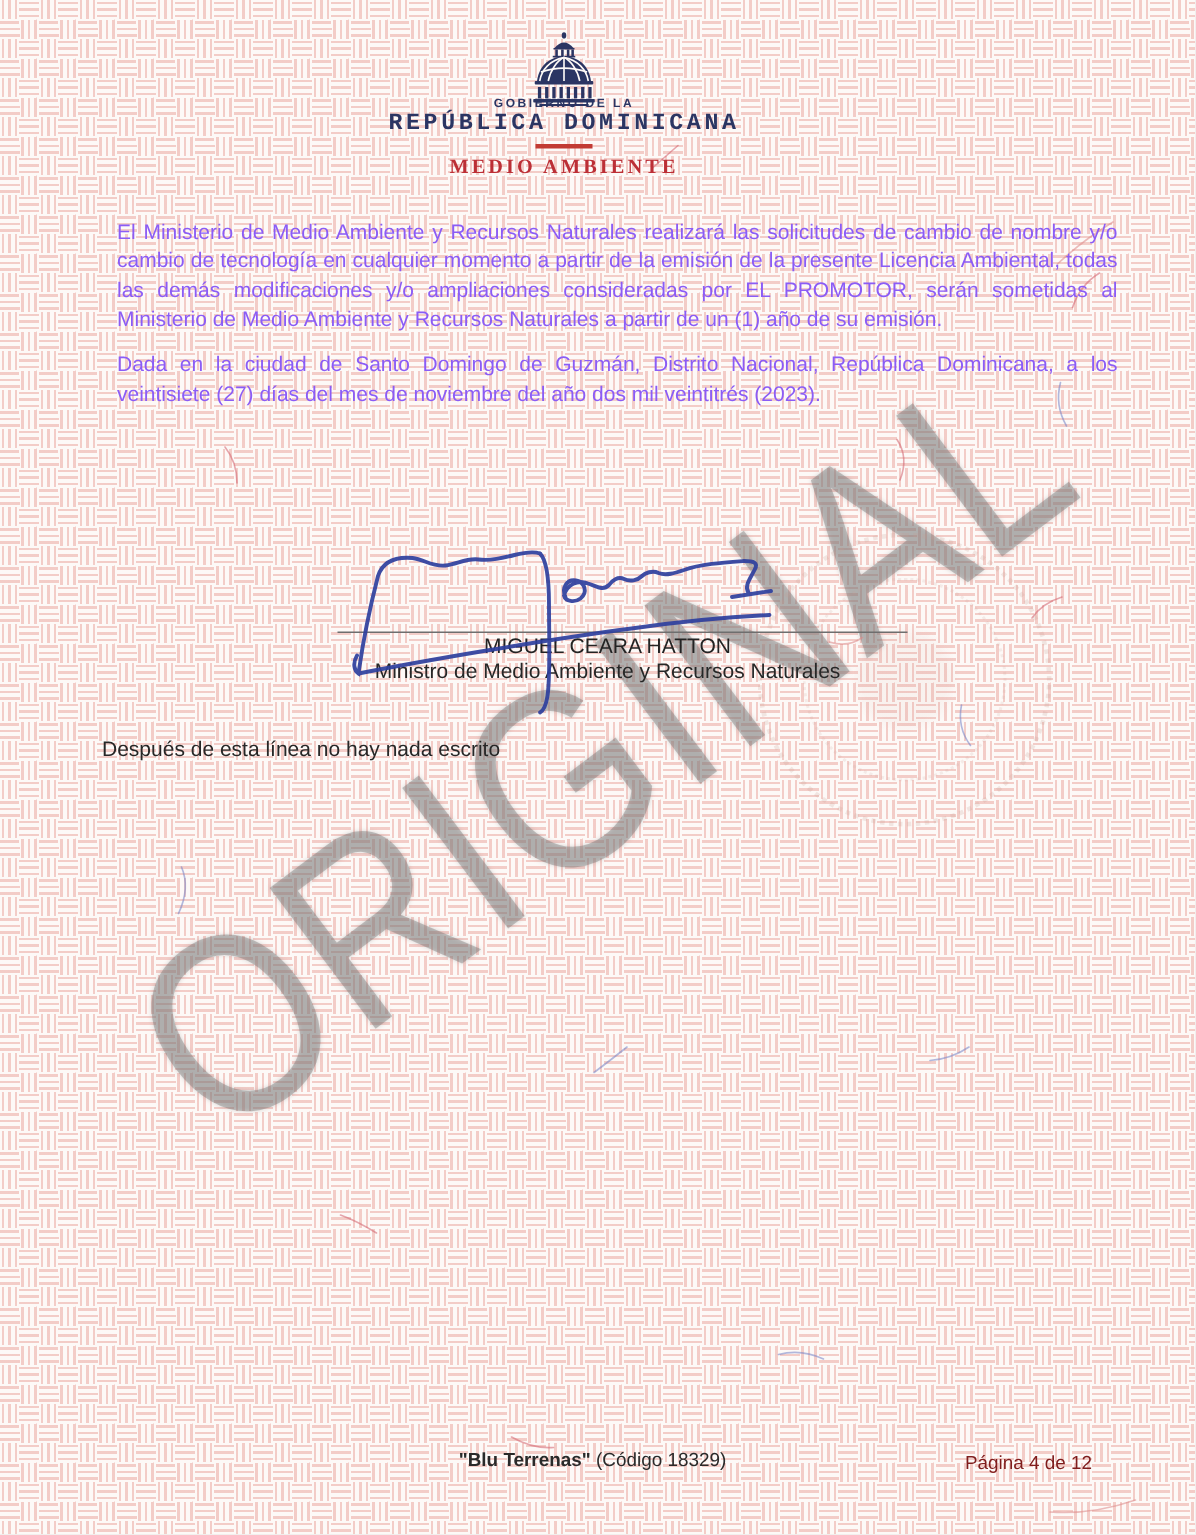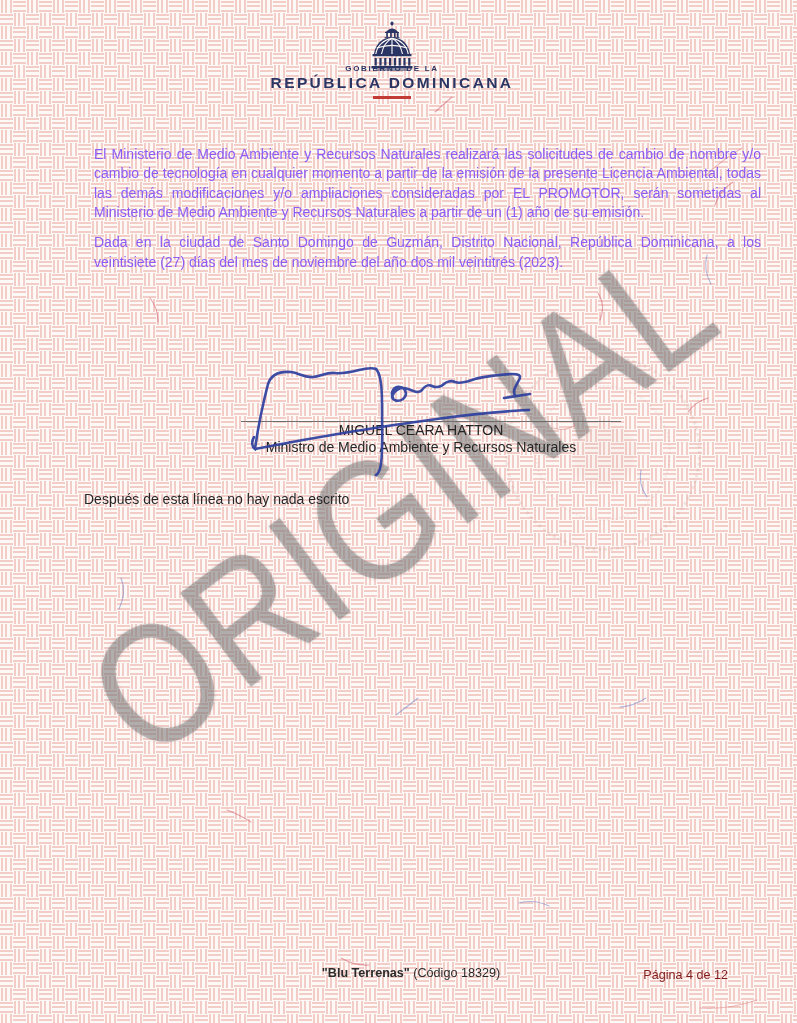--- a/index.html
+++ b/index.html
@@ -57,30 +57,30 @@
     position:absolute;inset:27px;border-radius:50%;
     border:2px dotted rgba(198,158,148,.20);
   }
   .seal .core{
     position:absolute;inset:58px;border-radius:50%;
     background:radial-gradient(circle, rgba(205,165,155,.10) 0 55%, transparent 70%);
   }
   
   .fibers{position:absolute;inset:0;z-index:3;pointer-events:none;}
   
-  .content{position:absolute;inset:0;z-index:5;margin-left:16px;}
+  .content{position:absolute;inset:0;z-index:5;}
   .hdr{position:absolute;left:26px;width:700px;text-align:center;}
   .hdr-logo{top:21px;}
   .hdr-gobierno{
     top:64px;font-size:8px;font-weight:bold;letter-spacing:1.7px;
     color:#2b3563;font-family:"Liberation Sans",sans-serif;
   }
   .hdr-republica{
     top:75px;font-size:15.5px;letter-spacing:2.4px;line-height:1;
-    color:#2b3563;font-family:Liberation Sans, sans-serif;font-weight:600;
+    color:#2b3563;font-family:Liberation Mono, monospace;font-weight:600;
   }
   .hdr-divider{
     position:absolute;left:357px;top:96px;width:38px;height:3px;background:#c23b34;
   }
   .hdr-ministry{
     top:104px;font-size:13.5px;letter-spacing:2.1px;line-height:1.1;
     color:#bc2f36;font-family:"Liberation Serif",serif;font-weight:bold;
   }
   .bodytext{
     position:absolute;left:78px;top:145px;width:667px;
@@ -180,20 +180,21 @@
           <path d="M22,17.2 C26.5,19.5 31,25.5 32.5,33"></path>
           <path d="M22,17.4 C13,18.8 7,25.5 5.8,33"></path>
           <path d="M22,17.4 C31,18.8 37,25.5 38.2,33"></path>
           <path d="M6.6,27 Q22,21.8 37.4,27"></path>
         </g>
       </svg>
     </div>
     <div class="hdr hdr-gobierno" style="position:absolute;">GOBIERNO DE LA</div>
     <div class="hdr hdr-republica" style="position:absolute;">REPÚBLICA DOMINICANA</div>
     <div class="hdr-divider"></div>
+    <div class="hdr hdr-ministry" style="position:absolute;">MEDIO AMBIENTE</div>
 
     <div class="bodytext">
       <p>El Ministerio de Medio Ambiente y Recursos Naturales realizará las solicitudes de cambio de nombre y/o cambio de tecnología en cualquier momento a partir de la emisión de la presente Licencia Ambiental, todas las demás modificaciones y/o ampliaciones consideradas por EL PROMOTOR, serán sometidas al Ministerio de Medio Ambiente y Recursos Naturales a partir de un (1) año de su emisión.</p>
       <p>Dada en la ciudad de Santo Domingo de Guzmán, Distrito Nacional, República Dominicana, a los veintisiete (27) días del mes de noviembre del año dos mil veintitrés (2023).</p>
     </div>
 
     <svg class="sig-svg" width="300" height="118" viewBox="0 0 300 118">
       <g fill="none" stroke="#2e3f9e" stroke-width="2.6" stroke-linecap="round" opacity=".92">
         <path d="M13,74 C10,79 11,84 14,86 C16,72 18,56 27,21 C30,12 38,8 50,9 C58,10 63,15 72,14 C80,13 86,9 94,10 C102,11 110,9 118,7 C126,5 132,5 135,6"></path>
         <path d="M135,6 C139,10 141,22 141,40 C141,62 142,88 140,101 C139,107 137,111 135,112"></path>

